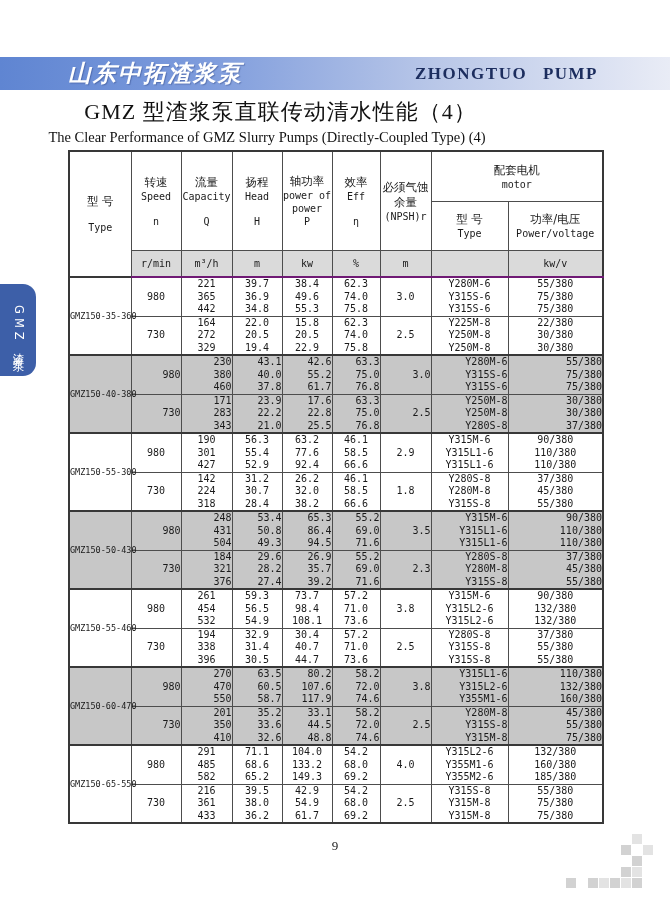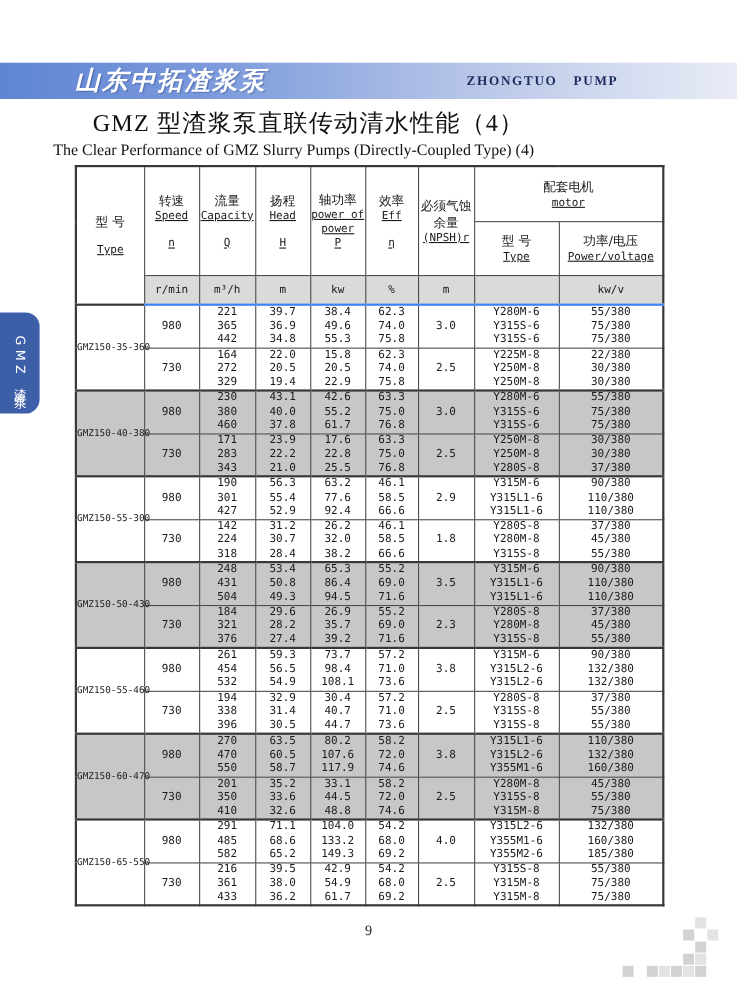--- a/index.html
+++ b/index.html
@@ -13,22 +13,22 @@
     position:absolute;left:0;top:57px;width:670px;height:33px;
     background:linear-gradient(90deg,#5f85d2 0%,#7d9bdc 30%,#b9c7e8 65%,#e9ecf6 100%);
     display:flex;align-items:center;justify-content:space-between;
   }
   .logo-cn{
     margin-left:68px;color:#ffffff;font-family:"DejaVu Serif","Liberation Serif",serif;
     font-size:23px;font-weight:bold;font-style:italic;letter-spacing:2px;
     text-shadow:1px 1px 1px rgba(30,50,110,.35);white-space:nowrap;
   }
   .logo-en{
-    margin-right:108px;color:#1c2d5e;font-family:"Liberation Serif","DejaVu Serif",serif;
-    font-size:12px;font-weight:bold;letter-spacing:1.5px;word-spacing:10px;white-space:nowrap;
+    margin-right:72px;color:#1c2d5e;font-family:"Liberation Serif","DejaVu Serif",serif;
+    font-size:17px;font-weight:bold;letter-spacing:1.5px;word-spacing:10px;white-space:nowrap;
   }
   
   .title-cn{
     position:absolute;left:0;top:97px;width:561px;text-align:center;
     font-family:"Liberation Serif","DejaVu Serif",serif;font-size:22px;font-weight:500;
     letter-spacing:1px;color:#111;white-space:nowrap;
   }
   .title-en{
     position:absolute;left:0;top:129px;width:534px;text-align:center;
     font-family:"Liberation Serif","DejaVu Serif",serif;font-size:14.5px;color:#111;
@@ -48,33 +48,33 @@
   table{
     border-collapse:collapse;table-layout:fixed;width:534px;
     border:2px solid #383838;
   }
   th,td{
     border:1px solid #4d4d4d;padding:0;text-align:center;vertical-align:middle;
     font-weight:normal;overflow:visible;
   }
   thead .r1 th{height:49px;}
   thead .r2 th{height:48px;}
-  thead .units th{height:25px;background:#dadada;border-bottom:2px solid #3b82f6;}
+  thead .units th{height:25px;background:#dadada;border-bottom:2px solid #701a75;}
   .cn{font-size:11.5px;line-height:15px;font-family:"DejaVu Sans","Liberation Sans",sans-serif;}
-  .lat{font-size:10px;line-height:13px;font-family:"DejaVu Sans Mono","Liberation Mono",monospace;text-decoration:underline;}
+  .lat{font-size:10px;line-height:13px;font-family:"DejaVu Sans Mono","Liberation Mono",monospace;}
   .sym{margin-top:12px;}
   .unit{font-size:10px;font-family:"DejaVu Sans Mono","Liberation Mono",monospace;}
   tbody tr{height:39px;}
   tbody td{
     font-size:10px;line-height:12.5px;
     font-family:"DejaVu Sans Mono","Liberation Mono",monospace;white-space:nowrap;
   }
   tbody td.model{font-size:8.5px;letter-spacing:0;}
   tbody tr.group-start td{border-top:2px solid #383838;}
-  tbody tr.shaded td{background:#c7c7c7;}
+  tbody tr.shaded td{background:#c7c7c7;text-align:right;}
   
   .page-num{
     position:absolute;left:68px;top:838px;width:534px;text-align:center;
     font-family:"Liberation Serif","DejaVu Serif",serif;font-size:13px;color:#222;
   }
   .decor{position:absolute;left:566px;top:834px;width:90px;height:56px;}
   .decor .sq{position:absolute;width:10px;height:10px;}
 </style>
 </head>
 <body>

